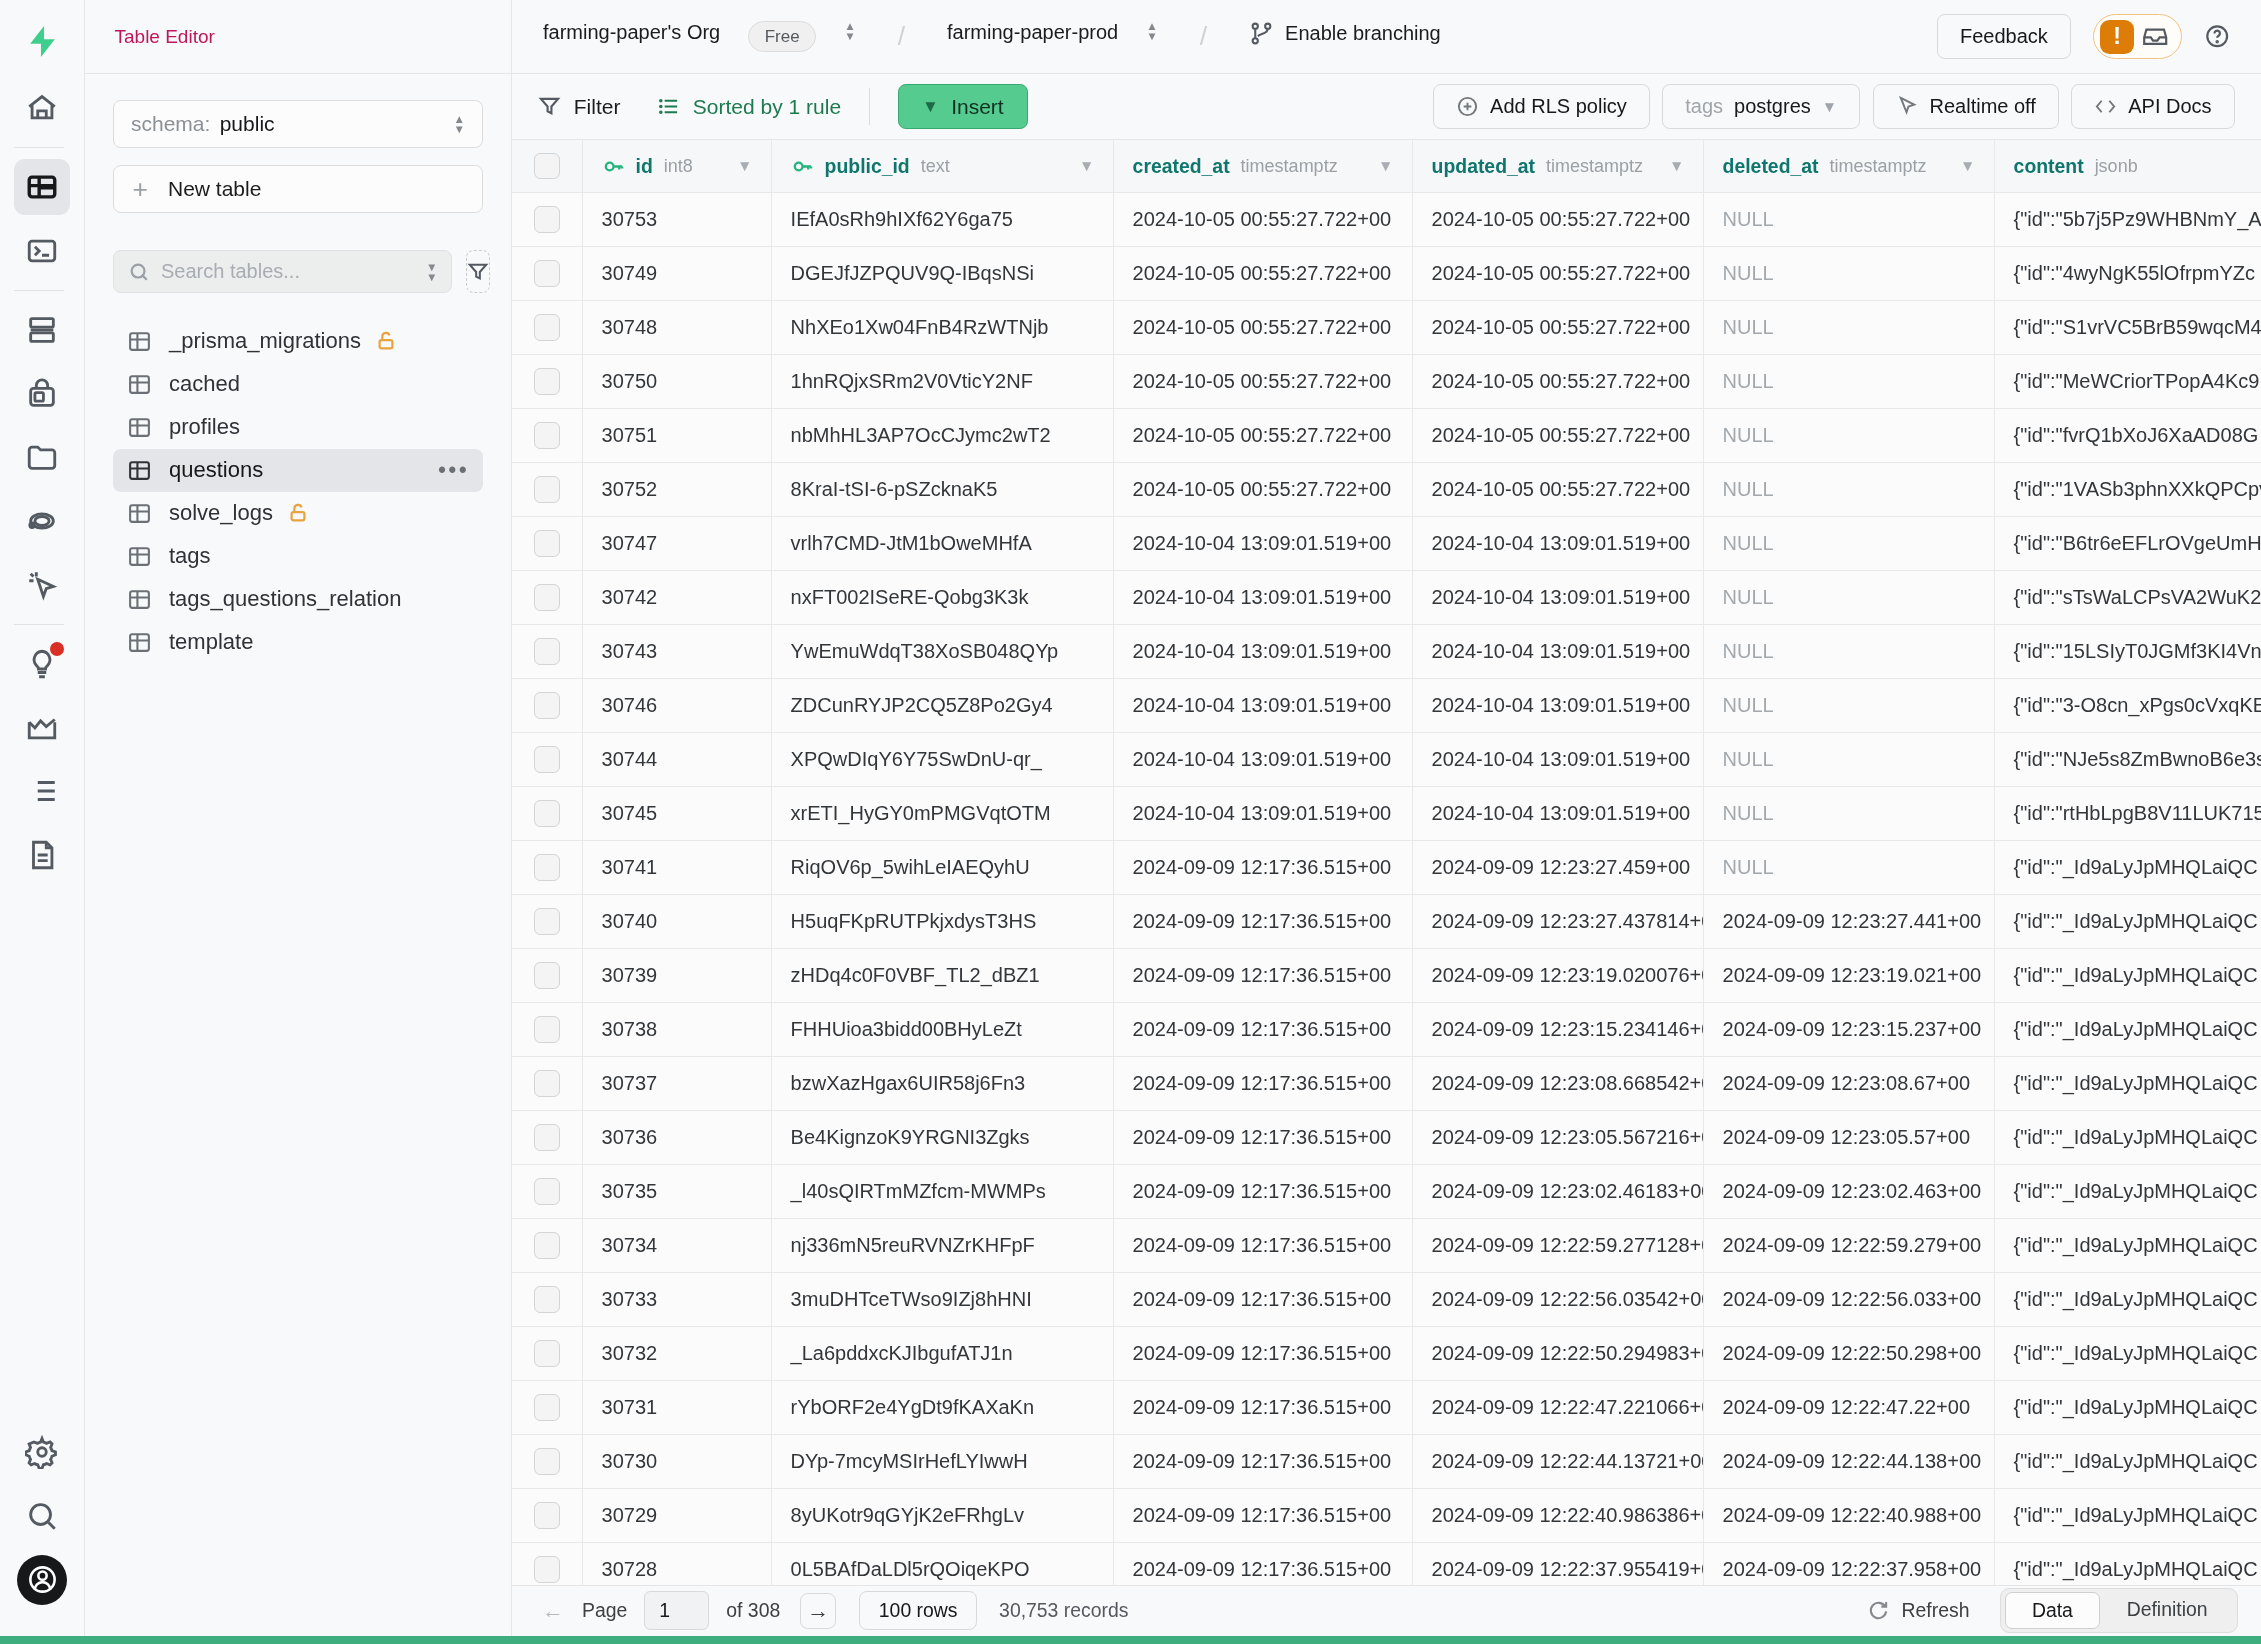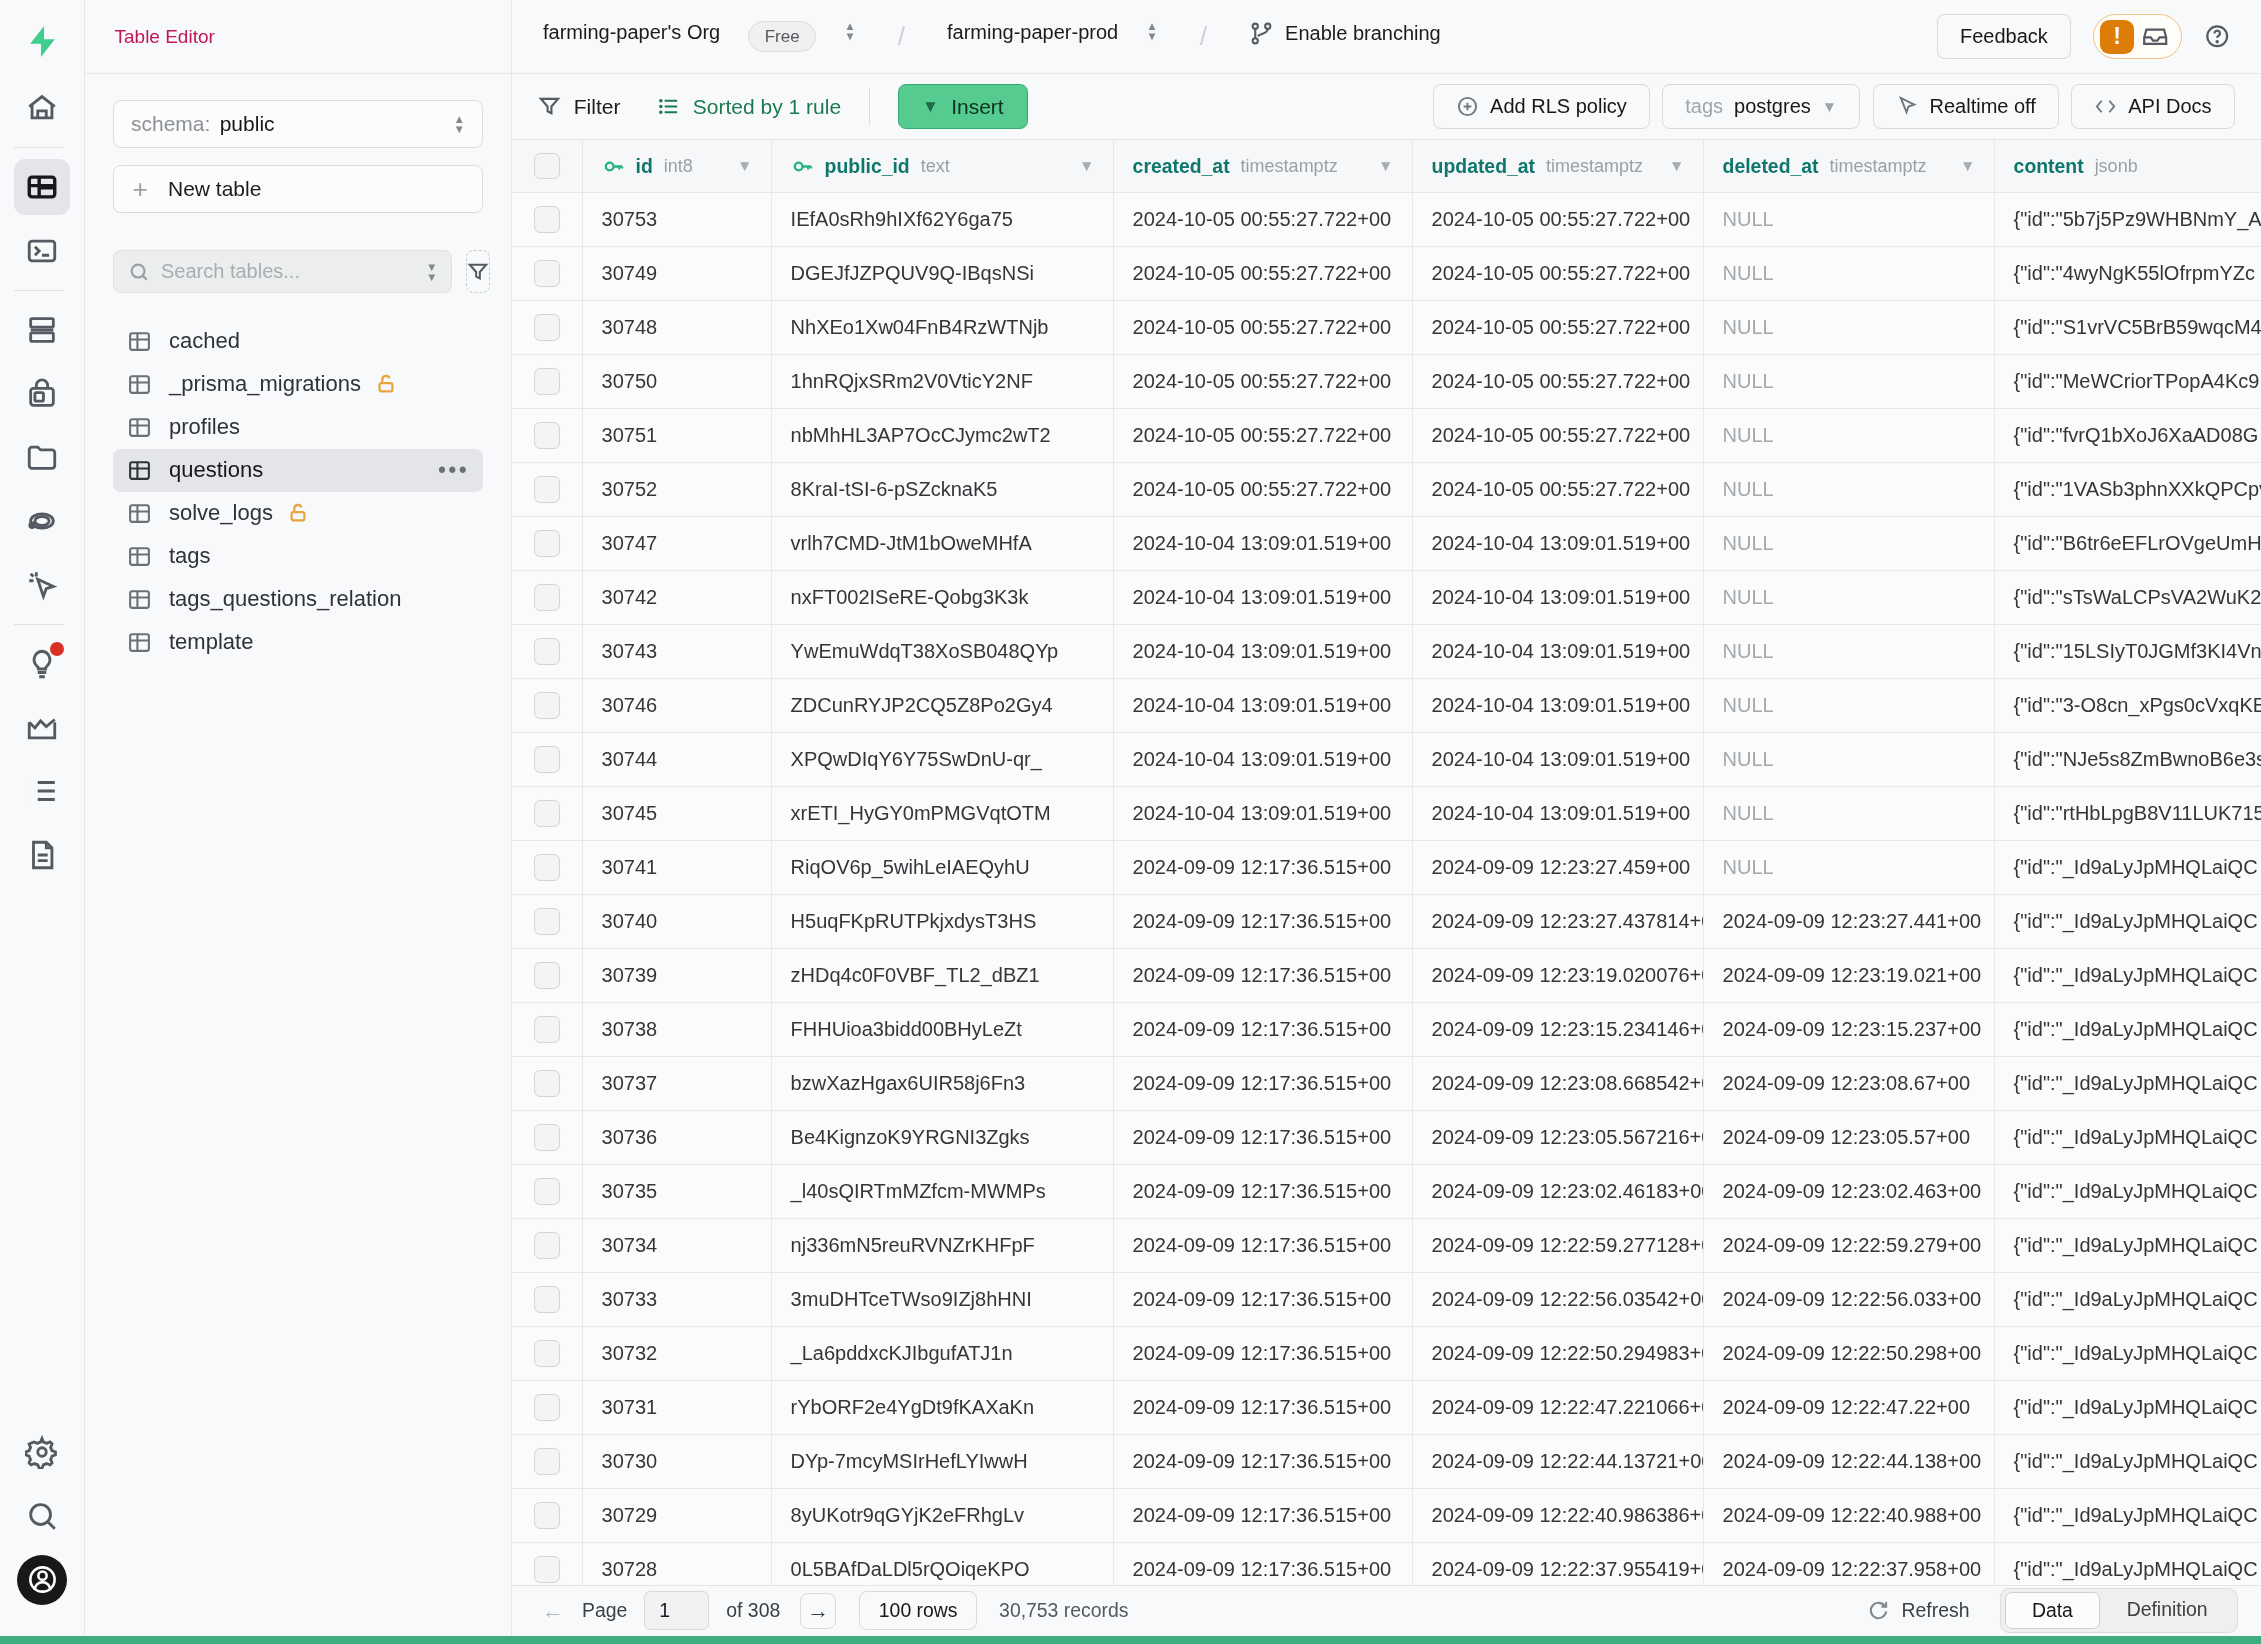--- a/index.html
+++ b/index.html
@@ -280,32 +280,32 @@
               <path d="M3 4h18l-7 8v7l-4-2v-5L3 4z"></path>
             </svg>
         </div>
       </div>
       <div class="table-list" id="table-list">
           <div class="table-item">
             <svg class="grid-ic" viewBox="0 0 24 24">
               <rect x="3" y="4" width="18" height="16" rx="2"></rect>
               <path d="M3 10h18M10 4v16"></path>
             </svg>
-            <span>cached</span>
+            <span>_prisma_migrations</span>
+            <svg class="lock-ic" viewBox="0 0 24 24">
+              <rect x="5" y="11" width="14" height="9" rx="2"></rect>
+              <path d="M8 11V7a4 4 0 0 1 7.8-1.2"></path>
+            </svg>
           </div>
           <div class="table-item">
             <svg class="grid-ic" viewBox="0 0 24 24">
               <rect x="3" y="4" width="18" height="16" rx="2"></rect>
               <path d="M3 10h18M10 4v16"></path>
             </svg>
-            <span>_prisma_migrations</span>
-            <svg class="lock-ic" viewBox="0 0 24 24">
-              <rect x="5" y="11" width="14" height="9" rx="2"></rect>
-              <path d="M8 11V7a4 4 0 0 1 7.8-1.2"></path>
-            </svg>
+            <span>cached</span>
           </div>
           <div class="table-item">
             <svg class="grid-ic" viewBox="0 0 24 24">
               <rect x="3" y="4" width="18" height="16" rx="2"></rect>
               <path d="M3 10h18M10 4v16"></path>
             </svg>
             <span>profiles</span>
           </div>
           <div class="table-item selected">
             <svg class="grid-ic" viewBox="0 0 24 24">

